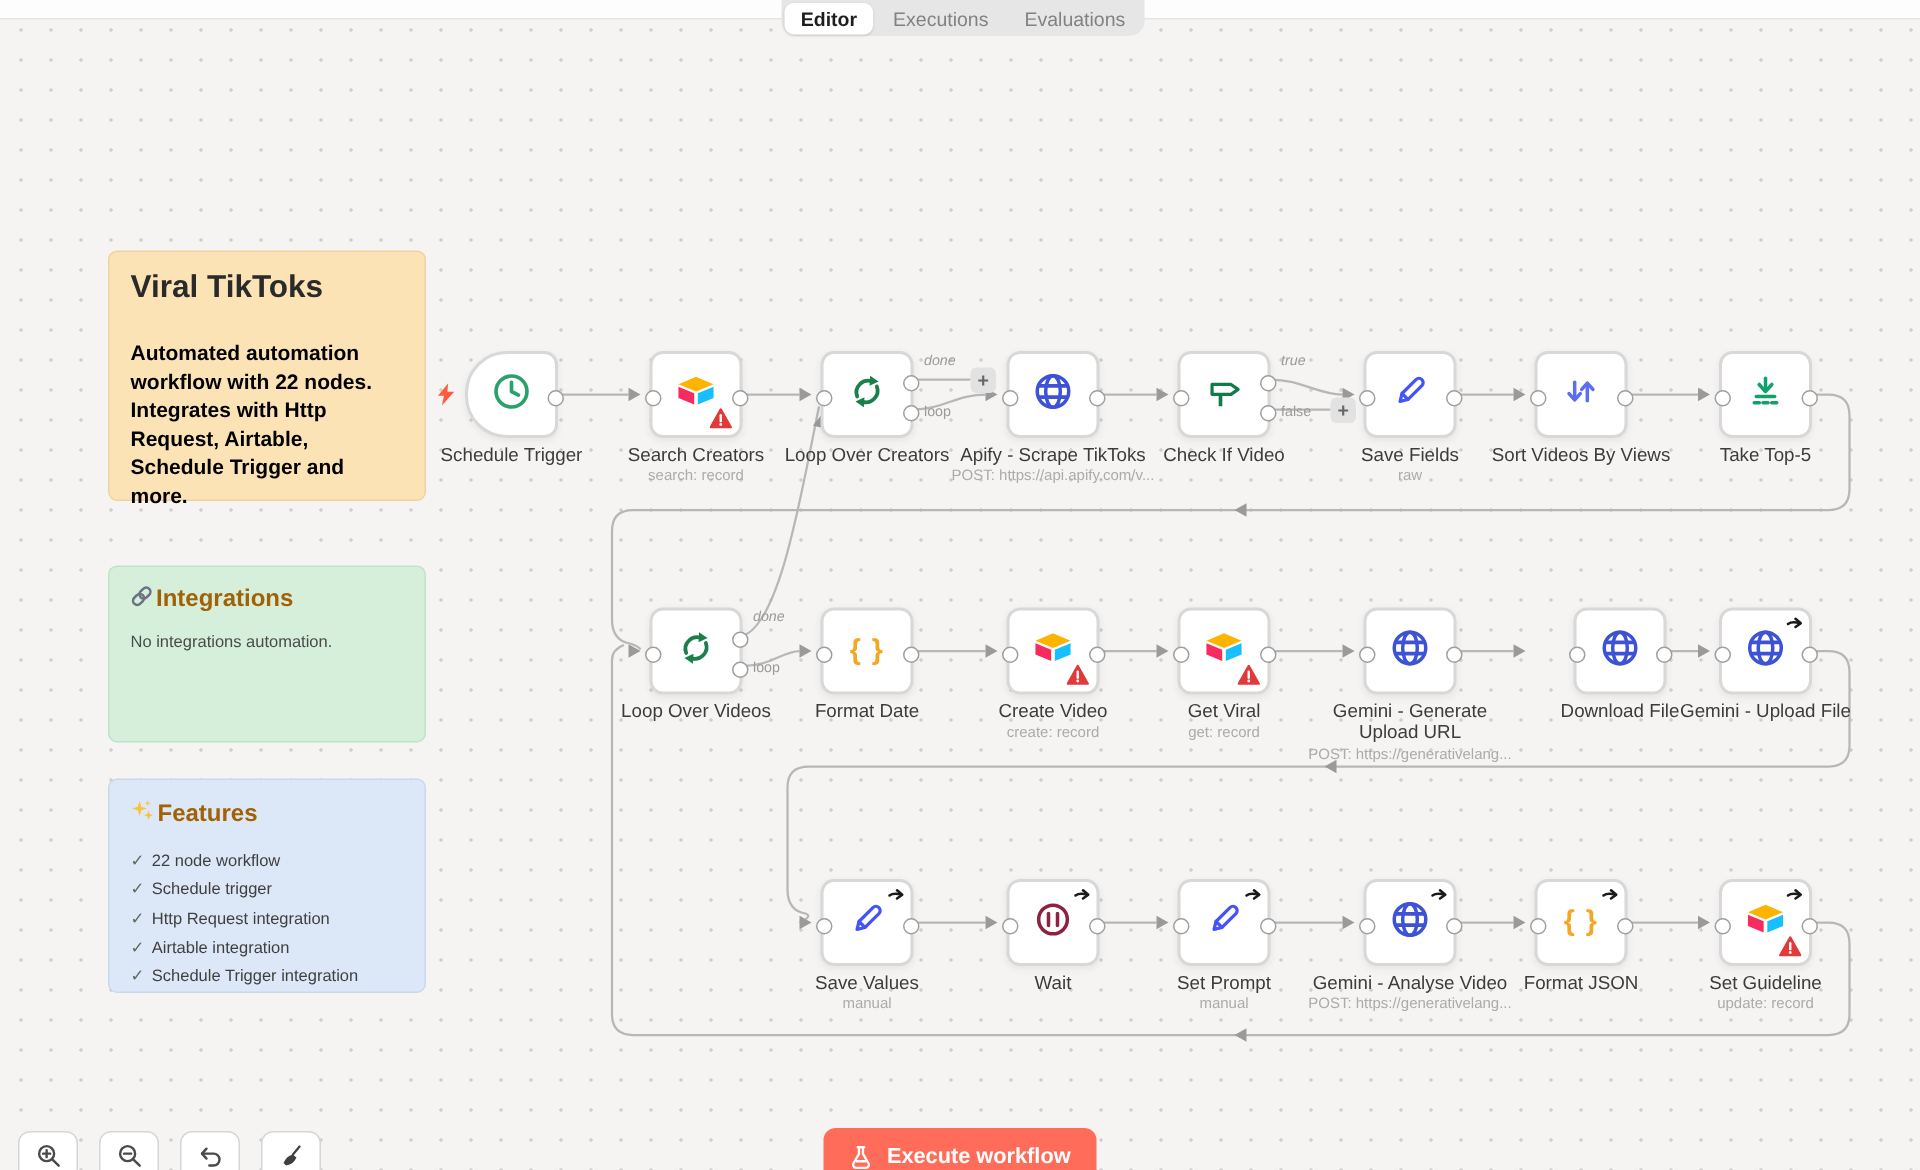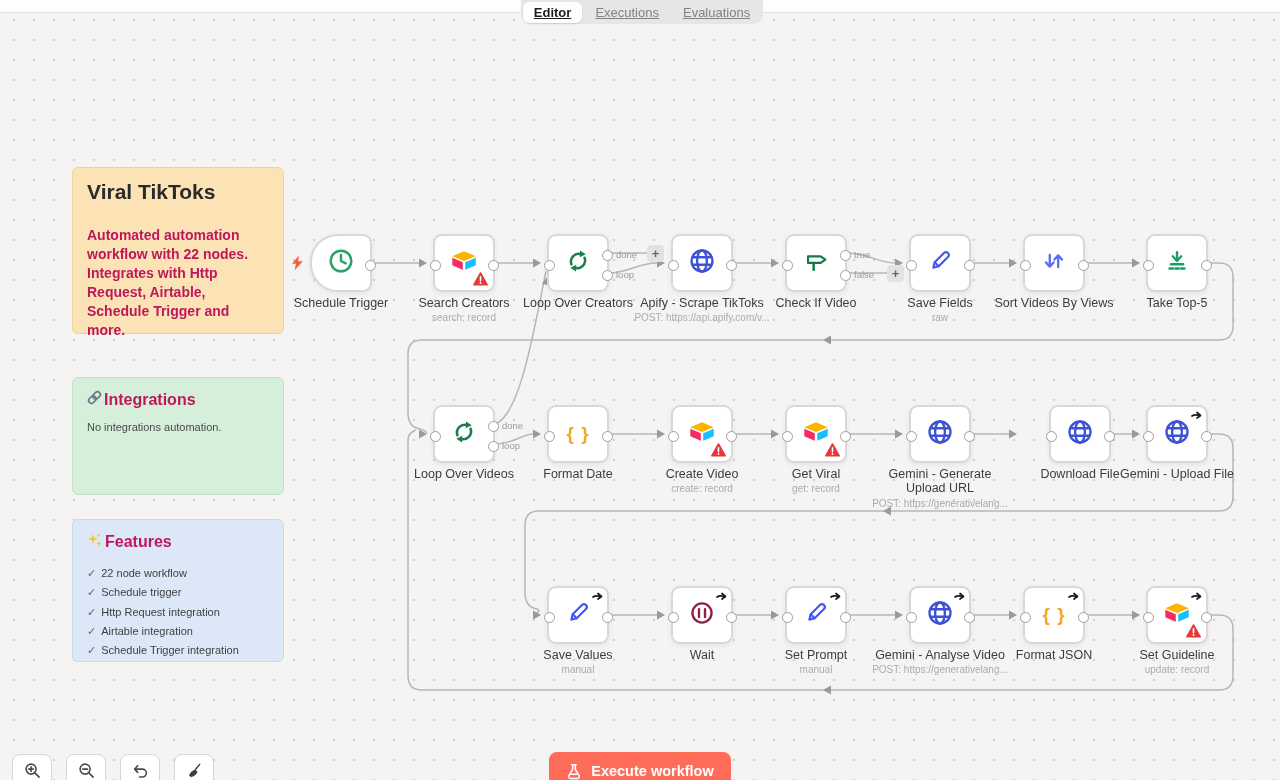--- a/index.html
+++ b/index.html
@@ -4,50 +4,50 @@
 <style>
   html,body{margin:0;padding:0;width:1280px;height:780px;overflow:hidden;
     font-family:"Liberation Sans",sans-serif;background:#f5f4f2;}
   #canvas{position:absolute;inset:0;
     background-image:radial-gradient(circle,#d2d0cd 1px,transparent 1.2px);
     background-size:20px 20px;background-position:4px 10px;}
   
   .topstrip{position:absolute;top:0;left:0;right:0;height:12px;background:#fdfdfd;border-bottom:1px solid #e3e3e3;}
   .tabbar{position:absolute;top:0;left:521px;width:242px;height:24px;background:#e6e6e6;
     border-radius:0 0 10px 10px;display:flex;align-items:center;justify-content:center;gap:2px;padding:1px 3px;box-sizing:border-box;}
-  .tab{font-size:13px;color:#828282;padding:3px 11px;border-radius:6px;cursor:pointer;white-space:nowrap;text-decoration:underline;}
+  .tab{font-size:13px;color:#828282;padding:3px 11px;border-radius:6px;cursor:pointer;white-space:nowrap;}
   .tab.active{background:#fff;color:#1d1d1d;font-weight:600;box-shadow:0 1px 2px rgba(0,0,0,.12);}
   
   .note{position:absolute;left:72px;width:212px;border-radius:6px;padding:12px 14px;box-sizing:border-box;}
   .note-orange{top:167px;height:167px;background:#fbe3b6;border:1px solid #eed3a0;}
   .note-green{top:377px;height:118px;background:#d6efdb;border:1px solid #bfe2c8;}
   .note-blue{top:519px;height:143px;background:#dce8f7;border:1px solid #c6d9ee;}
   .note-h1{font-size:21px;font-weight:700;color:#2a2a2a;margin-bottom:22px;}
-  .note-body{font-size:14px;font-weight:600;color:#be185d;line-height:1.36;}
-  .note-h2{font-size:16px;font-weight:700;color:#be185d;display:flex;align-items:center;gap:2px;margin-bottom:12px;}
+  .note-body{font-size:14px;font-weight:600;color:#000000;line-height:1.36;}
+  .note-h2{font-size:16px;font-weight:700;color:#a16207;display:flex;align-items:center;gap:2px;margin-bottom:12px;}
   .note-small{font-size:11px;color:#4a4a4a;}
   .note-list{list-style:none;margin:0;padding:0;font-size:11px;color:#3f3f3f;line-height:1.75;}
   .note-list .ck{color:#5a6b5d;margin-right:5px;}
   
   .node{position:absolute;width:62px;}
   .node-box{position:relative;width:62px;height:58px;background:#fff;border:2px solid #d8d8d8;
     border-radius:9px;box-shadow:0 2px 5px rgba(68,68,68,.08);display:flex;align-items:center;justify-content:center;box-sizing:border-box;}
   .node-box.trigger{border-radius:28px 9px 9px 28px;}
   .nlabel{position:absolute;top:62px;left:50%;transform:translateX(-50%);width:142px;text-align:center;
     font-size:12.5px;color:#3c3c3c;line-height:1.15;}
   .nsub{position:absolute;top:78px;left:50%;transform:translateX(-50%);width:170px;text-align:center;
     font-size:10px;color:#ababab;white-space:nowrap;}
   .nsub.two{top:93px;}
   .port{position:absolute;width:11px;height:11px;border-radius:50%;background:#fff;border:1.5px solid #9e9e9e;box-sizing:border-box;}
   .p-in{left:-5.5px;top:23.5px;}
   .p-out{right:-5.5px;top:23.5px;}
   .p-o1{right:-5.5px;top:13.5px;}
   .p-o2{right:-5.5px;top:33.5px;}
   .plabel{position:absolute;left:calc(100% + 9px);font-size:9.5px;color:#9a9a9a;line-height:1;}
-  .pl1{top:14px;}.pl2{top:34px;}
+  .pl1{top:0;font-style:italic;}.pl2{top:34px;}
   .warn{position:absolute;right:5px;bottom:4px;line-height:0;}
   .marker{position:absolute;right:4px;top:2px;line-height:0;}
   .plus-btn{position:absolute;width:17px;height:17px;background:#e2e2e2;border-radius:4px;
     color:#666;font-size:13px;font-weight:600;line-height:17px;text-align:center;cursor:pointer;}
   .bolt{position:absolute;left:291px;top:255px;line-height:0;}
   #wires{position:absolute;inset:0;pointer-events:none;}
   
   .ctl{position:absolute;top:754px;width:40px;height:36px;background:#fff;border:1px solid #d6d6d6;
     border-radius:8px;display:flex;align-items:flex-start;justify-content:center;padding-top:7px;box-sizing:border-box;cursor:pointer;}
   .execute{position:absolute;left:549px;top:752px;width:182px;height:38px;background:#ff6d5a;border:none;

